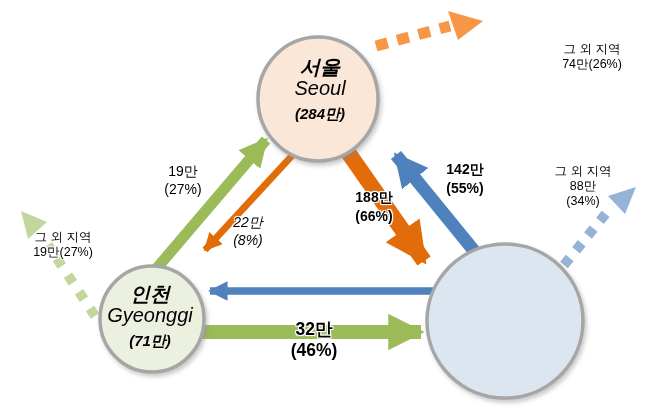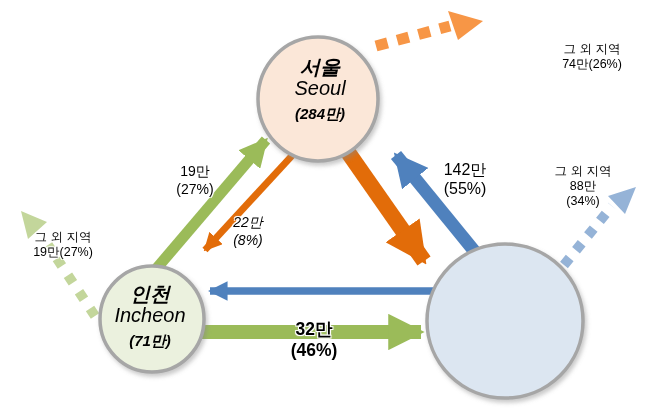--- a/index.html
+++ b/index.html
@@ -39,21 +39,21 @@
   .f-gyeonggi { fill:#DCE6F1; }
 
   
   .lbl {
     position:absolute; transform:translate(-50%,-50%);
     text-align:center; white-space:nowrap;
     font-size:14px; line-height:18px;
     text-shadow:-1px -1px 0 #fff, 1px -1px 0 #fff, -1px 1px 0 #fff,
                  1px 1px 0 #fff, 0 0 3px #fff;
   }
-  .lbl.bold { font-weight:normal; font-size:16px; line-height:19px;text-align:center; }
+  .lbl.bold { font-weight:bold; font-size:14px; line-height:19px;text-align:center; }
   .lbl.big  { font-weight:bold; font-size:17.5px; line-height:21px; }
   .lbl.ext  { font-size:12.5px; line-height:15px; }
 
   .node-label { position:absolute; transform:translate(-50%,-50%);
     text-align:center; white-space:nowrap;font-style:italic; }
   .node-ko  { font-size:20px; font-weight:bold; line-height:21px; }
   .node-en  { font-size:20px; line-height:21px; }
   .node-pop { font-size:15px; font-weight:600; line-height:17px; margin-top:6px;text-align:center; }
 </style>
 </head>
@@ -99,35 +99,39 @@
   </svg>
 
   <div class="node-label" style="left:320px; top:89px;">
     <div class="node-ko">서울</div>
     <div class="node-en">Seoul</div>
     <div class="node-pop">(284만)</div>
   </div>
 
   <div class="node-label" style="left:150px; top:316px;">
     <div class="node-ko">인천</div>
-    <div class="node-en">Incheon</div>
+    <div class="node-en">Gyeonggi</div>
     <div class="node-pop">(71만)</div>
   </div>
 
 
-  <div class="lbl" style="left:195px; top:180px;">
+  <div class="lbl" style="left:183px; top:180px;">
     <div>19만</div>
     <div>(27%)</div>
   </div>
 
   <div class="lbl" style="left:248px; top:231px;font-style:italic;">
     <div>22만</div>
     <div>(8%)</div>
   </div>
 
+  <div class="lbl bold" style="left:374px; top:207px;">
+    <div>188만</div>
+    <div>(66%)</div>
+  </div>
 
   <div class="lbl bold" style="left:465px; top:179px;">
     <div>142만</div>
     <div>(55%)</div>
   </div>
 
 
   <div class="lbl big" style="left:306px; top:340px;margin-left:8px;">
     <div>32만</div>
     <div>(46%)</div>

